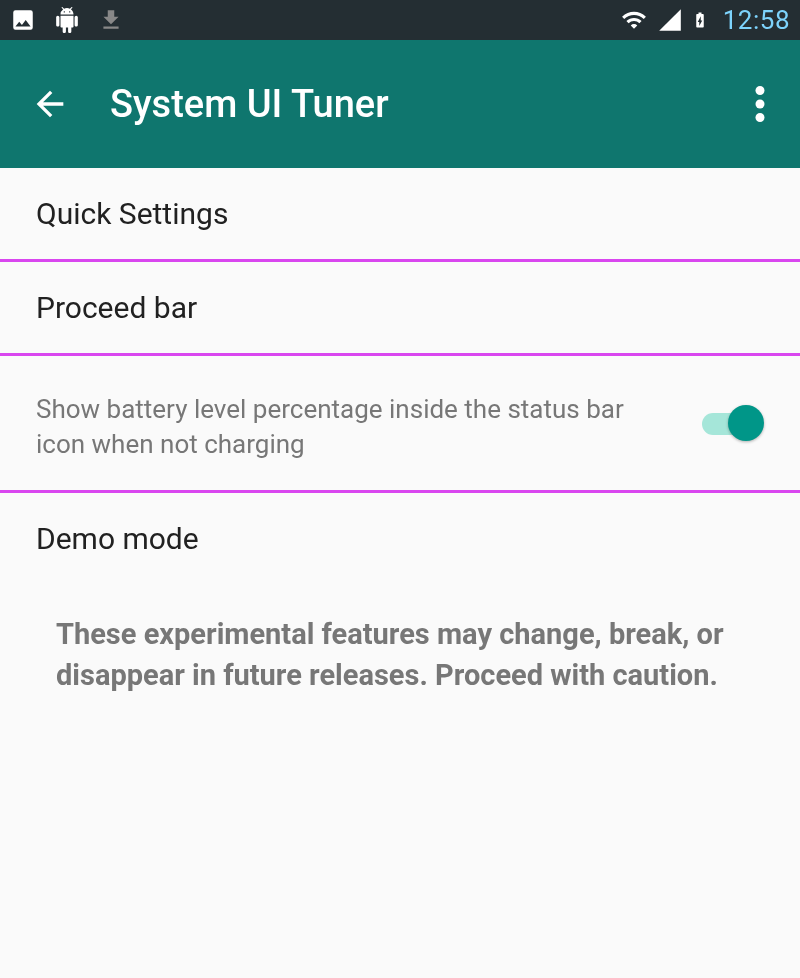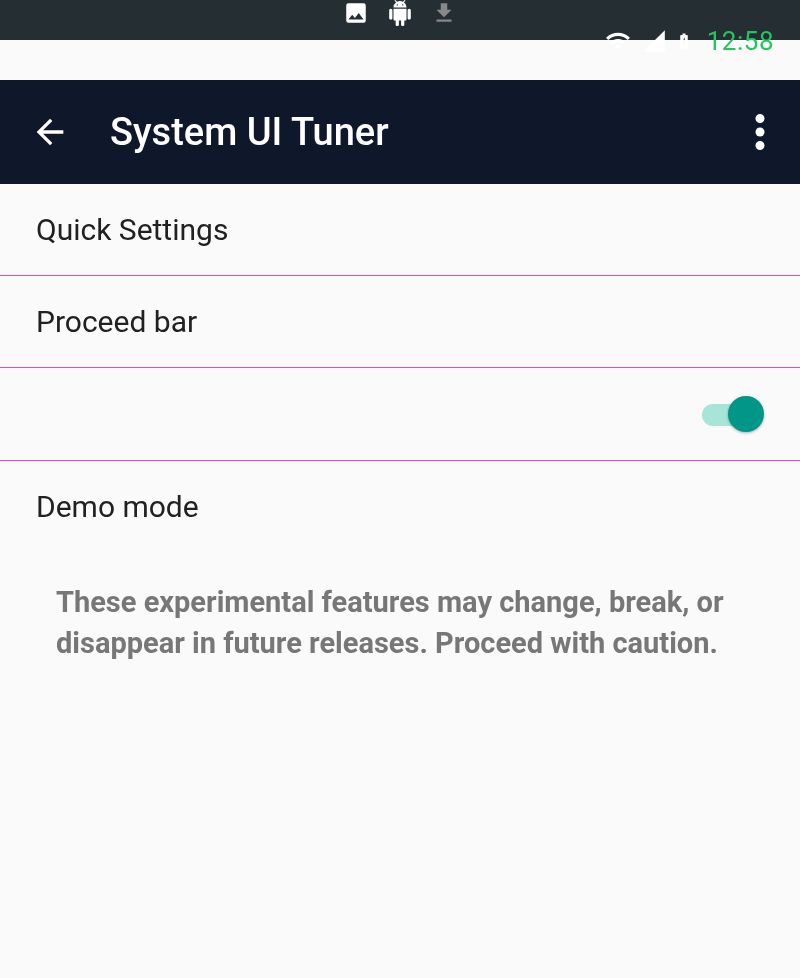--- a/index.html
+++ b/index.html
@@ -6,49 +6,47 @@
     body {
       width: 800px;
       height: 978px;
       font-family: Roboto, "Helvetica Neue", Arial, sans-serif;
       background: #fafafa;
       overflow: hidden;
     }
     .status-bar {
       height: 40px;
       background: #242e33;
-      color: #22c55e;
+      color: #7dd3fc;
       display: flex;
       align-items: center;
-      padding: 0 26px;
+      padding: 0 10px;
       font-size: 24px;
-      flex-direction: column;
     }
     .status-left { display: flex; align-items: center; gap: 18px; }
     .status-right { margin-left: auto; display: flex; align-items: center; gap: 8px; }
     .status-icon { display: inline-flex; }
     .status-time { font-size: 26px; margin-left: 6px; letter-spacing: 0.5px; }
 
     .app-bar {
-      height: 104px;
-      background: #0f172a;
+      height: 128px;
+      background: #0f766e;
       color: #fff;
       display: flex;
       align-items: center;
       padding: 0 20px;
-      margin-top: 40px;
     }
     .back-btn { display: inline-flex; align-items: center; justify-content: center; width: 60px; cursor: pointer; }
     .app-title { font-size: 38px; font-weight: 500; margin-left: 30px; flex: 1; }
     .overflow-btn { display: inline-flex; align-items: center; justify-content: center; width: 40px; cursor: pointer; }
 
     .list { background: #fafafa; }
     .list-item {
       padding: 28px 36px;
-      border-bottom: 1px solid #d946ef;
+      border-bottom: 3px solid #d946ef;
       display: flex;
       align-items: center;
       cursor: pointer;
     }
     .list-item .texts { flex: 1; }
     .item-title { font-size: 30px; color: #212121; font-weight: 400; }
     .item-sub { font-size: 26px; color: #777; margin-top: 8px; line-height: 1.35; max-width: 600px; }
 
     .switch {
       width: 62px;
@@ -150,20 +148,21 @@
   </div>
 
   <div class="list-item">
     <div class="texts">
       <div class="item-title">Proceed bar</div>
     </div>
   </div>
 
   <div class="list-item">
     <div class="texts">
+      <div class="item-sub">Show battery level percentage inside the status bar icon when not charging</div>
     </div>
     <div class="switch">
       <div class="switch-track"></div>
       <div class="switch-thumb"></div>
     </div>
   </div>
 
   <div class="list-item" style="border-bottom:none;">
     <div class="texts">
       <div class="item-title">Demo mode</div>

